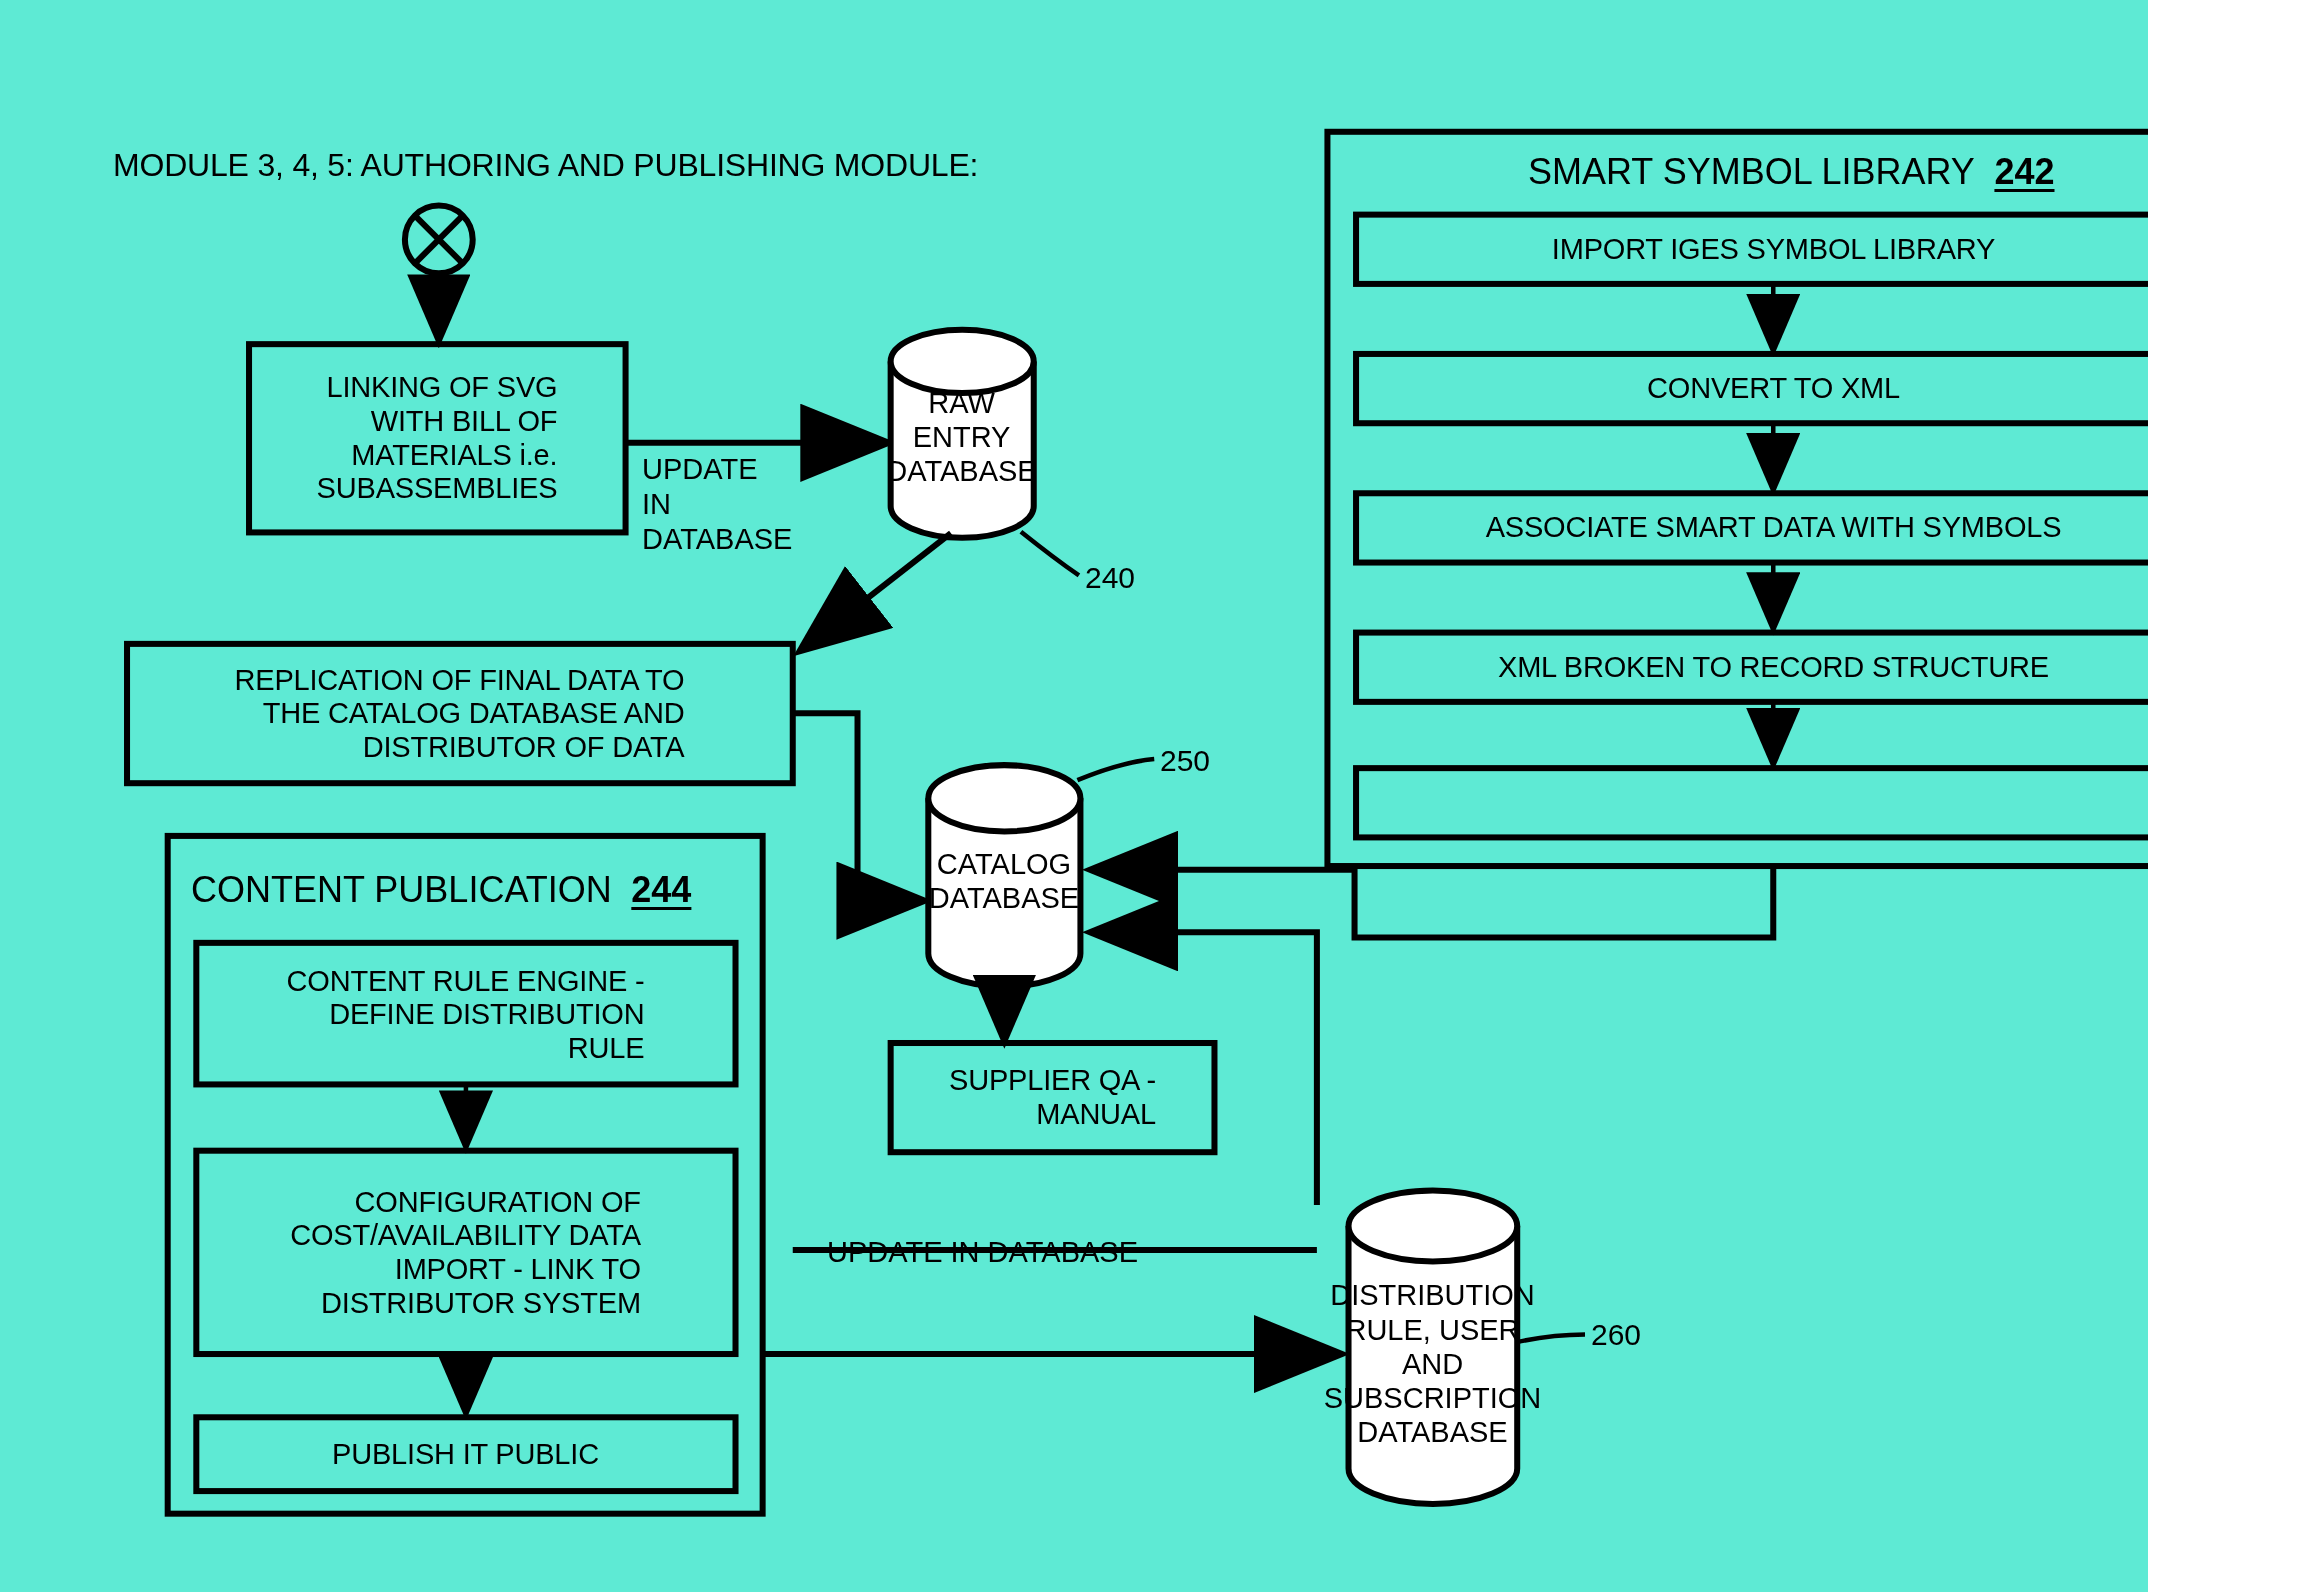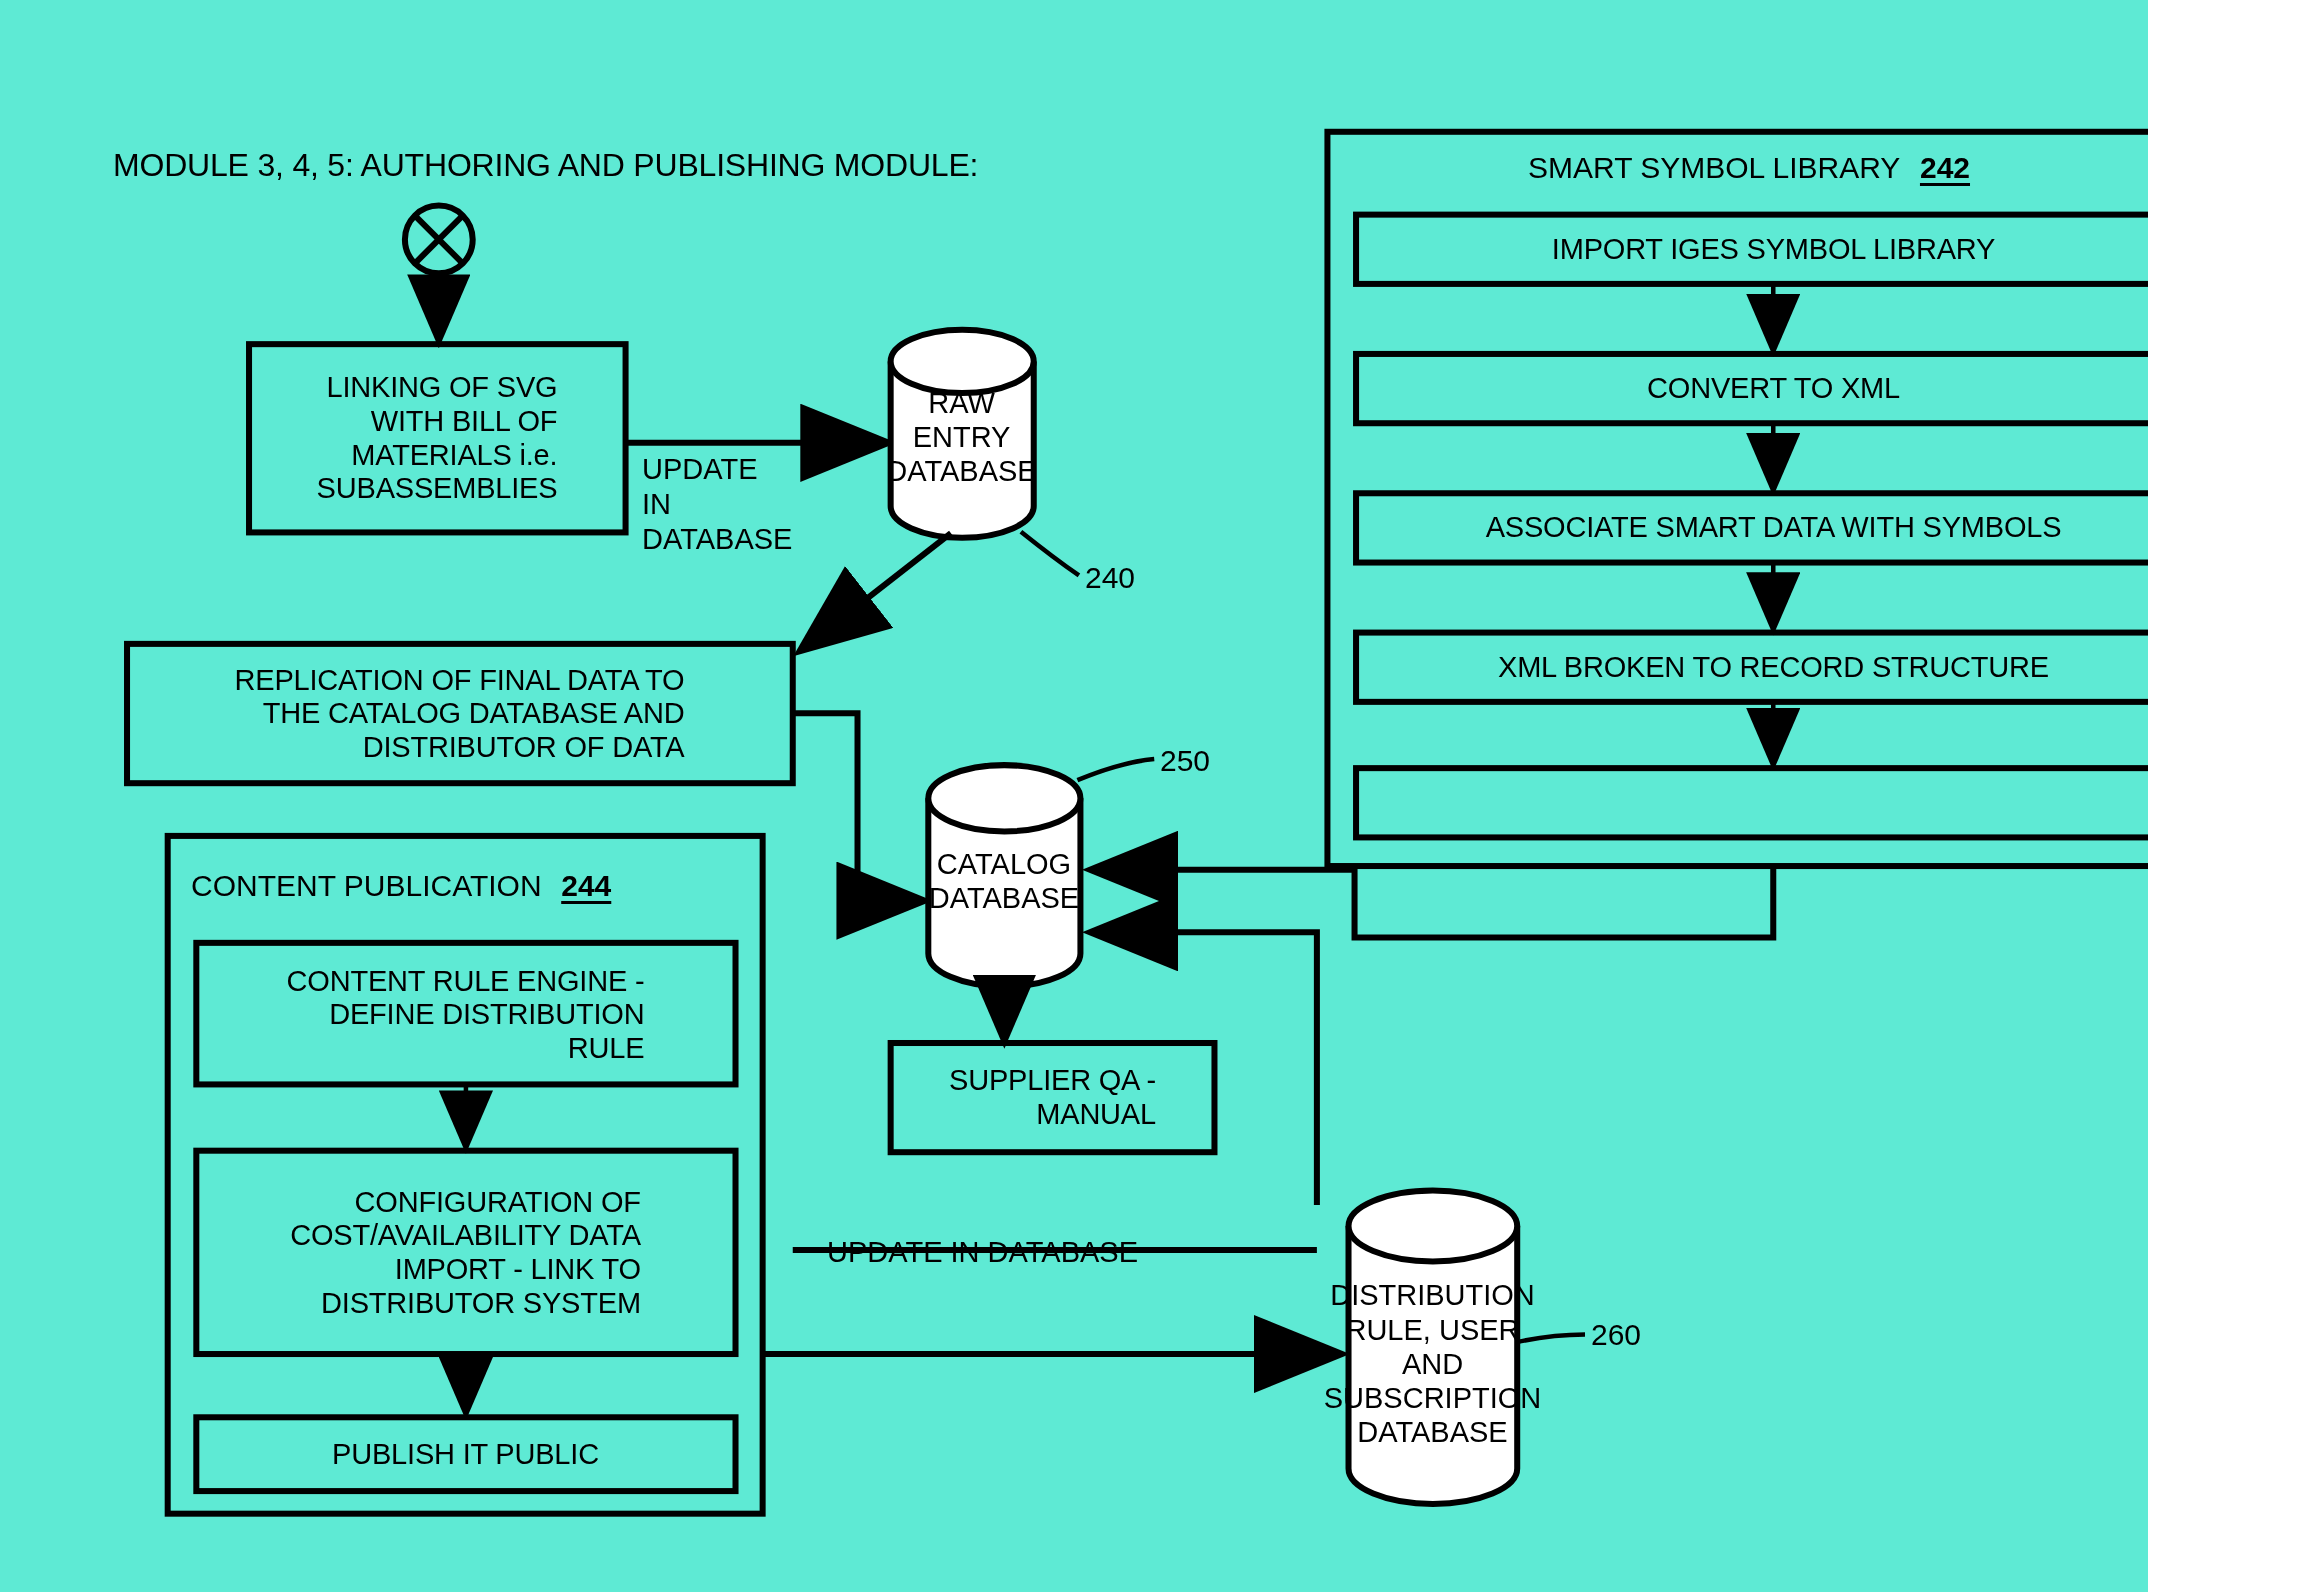--- a/index.html
+++ b/index.html
@@ -48,21 +48,21 @@
     white-space: nowrap;
   }
   .ref-num {
     position: absolute;
     font-size: 30px;
     white-space: nowrap;
     text-align: center;
   }
   .panel-title {
     position: absolute;
-    font-size: 30px;
+    font-size: 36px;
     white-space: nowrap;
     display: flex;
     align-items: baseline;
     gap: 19.6px;
   }
   .panel-title .num {
     text-decoration: underline;
     text-underline-offset: 4.5px;
     font-weight: 600;
   }

